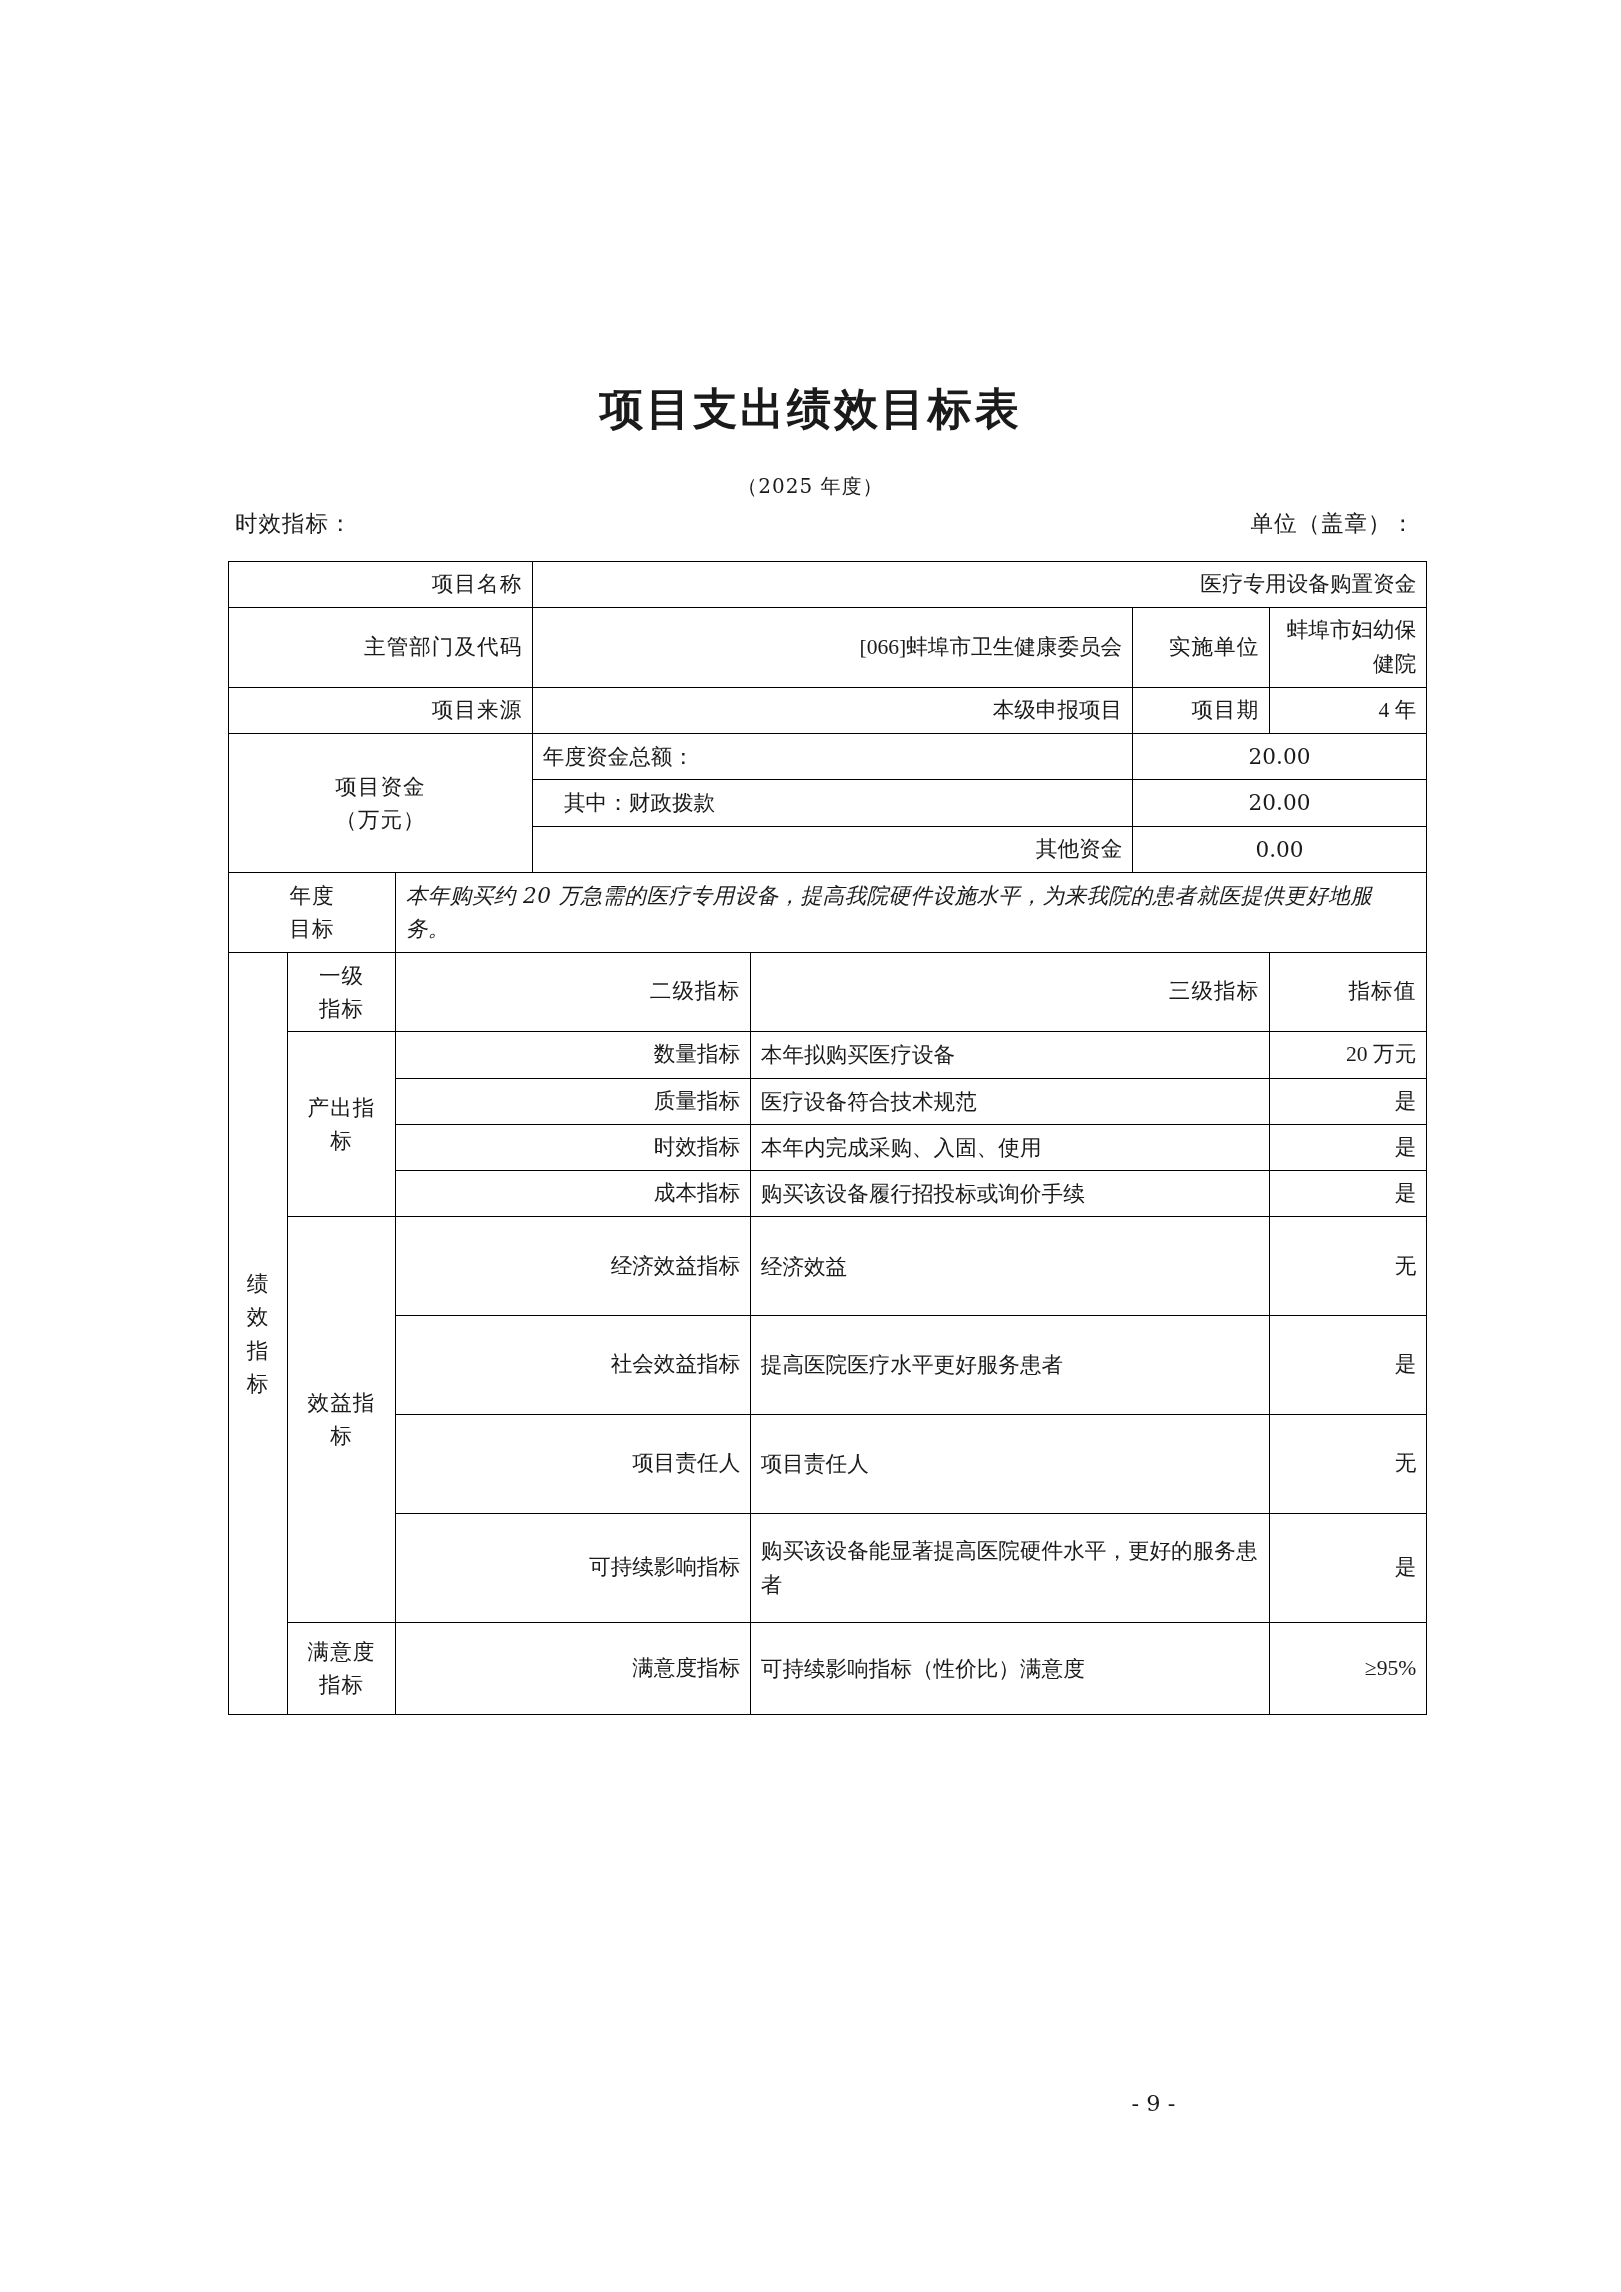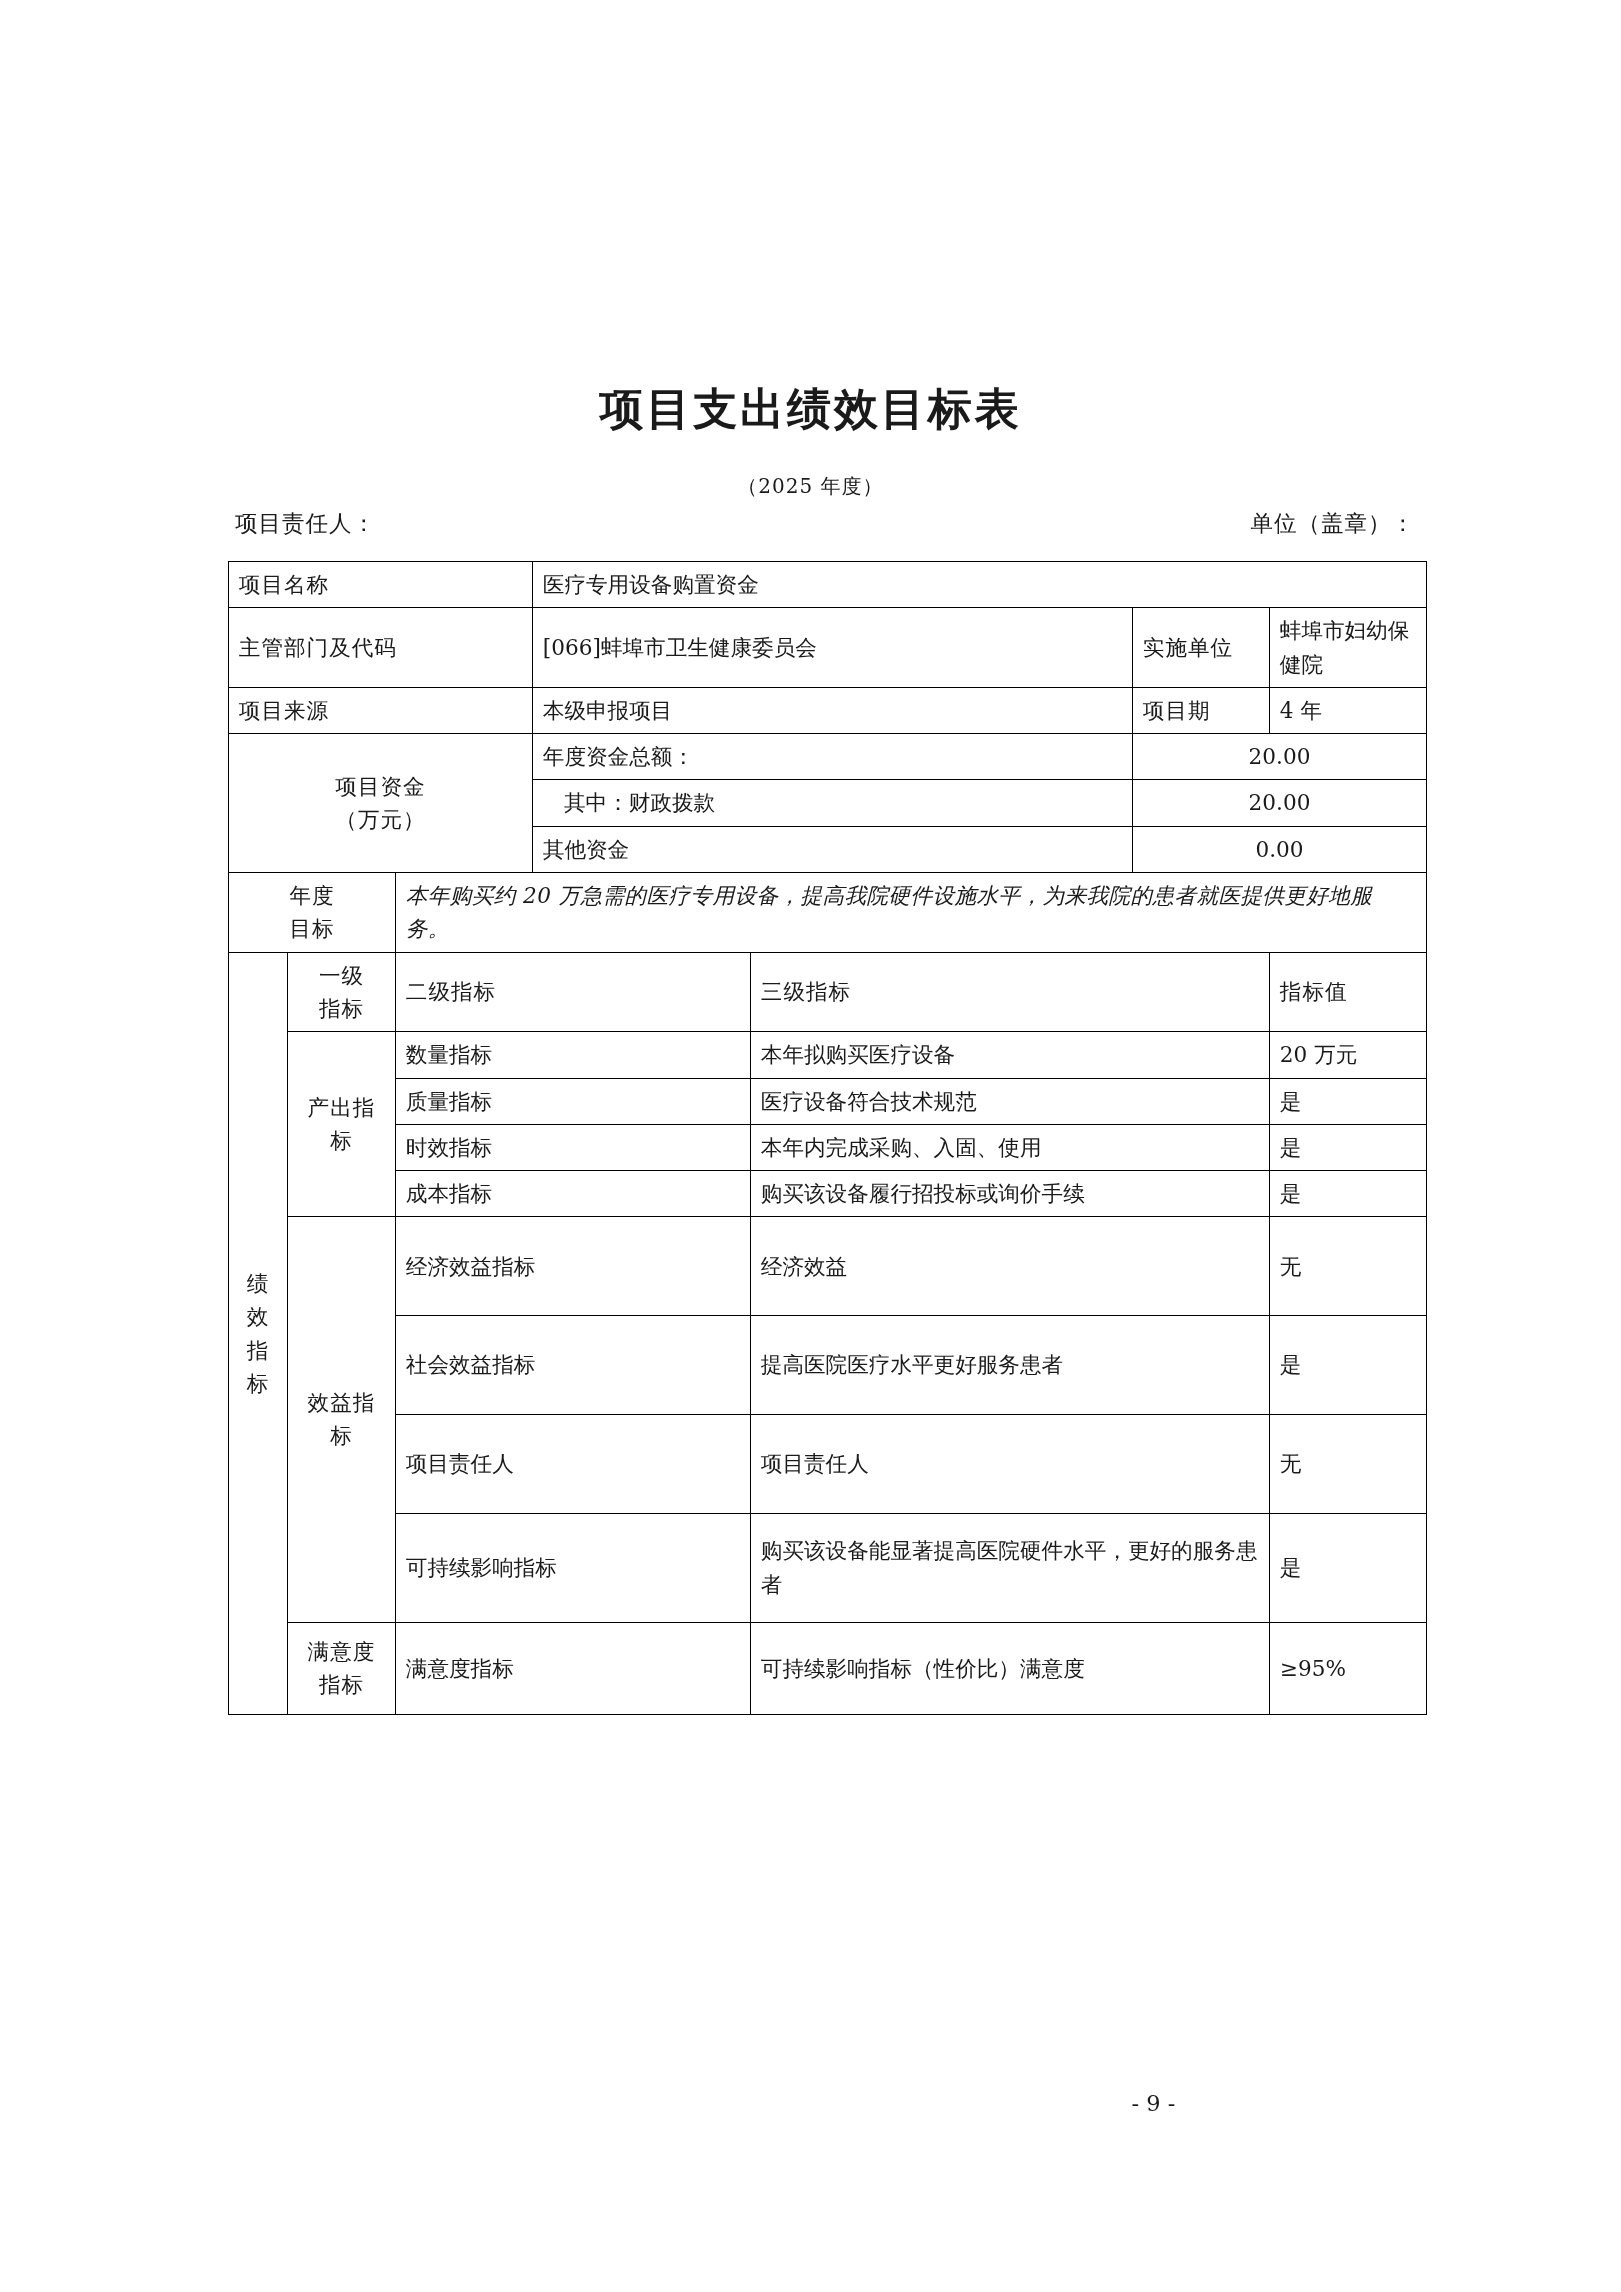--- a/index.html
+++ b/index.html
@@ -78,21 +78,21 @@
     border-collapse: collapse;
     table-layout: fixed;
   }
   table.main td {
     border: 1px solid #000000;
     font-size: 21.6px;
     padding: 5.9px 9.8px;
     vertical-align: middle;
     line-height: 1.55;
   }
-  .c-center { text-align: left; }
+  .c-center { text-align: right; font-family: Liberation Serif, serif; }
   .c-left   { text-align: left; }
   .c-right  { text-align: center; padding-right: 27.4px; }
 
   .lbl { letter-spacing: 1px; }
 
   
   .vstack {
     text-align: center;
     line-height: 1.72;
     letter-spacing: 1px;
@@ -131,21 +131,21 @@
 </style>
 </head>
 <body>
 
 <div class="page">
 
   <div class="doc-title">项目支出绩效目标表</div>
   <div class="doc-subtitle">（2025 年度）</div>
 
   <div class="meta-row">
-    <div class="meta-left">项目责任人：</div>
+    <div class="meta-left">时效指标：</div>
     <div class="meta-right">单位（盖章）：</div>
   </div>
 
   <table class="main">
     <colgroup>
       <col style="width:59px">
       <col style="width:108px">
       <col style="width:137px">
       <col style="width:218px">
       <col style="width:382px">

